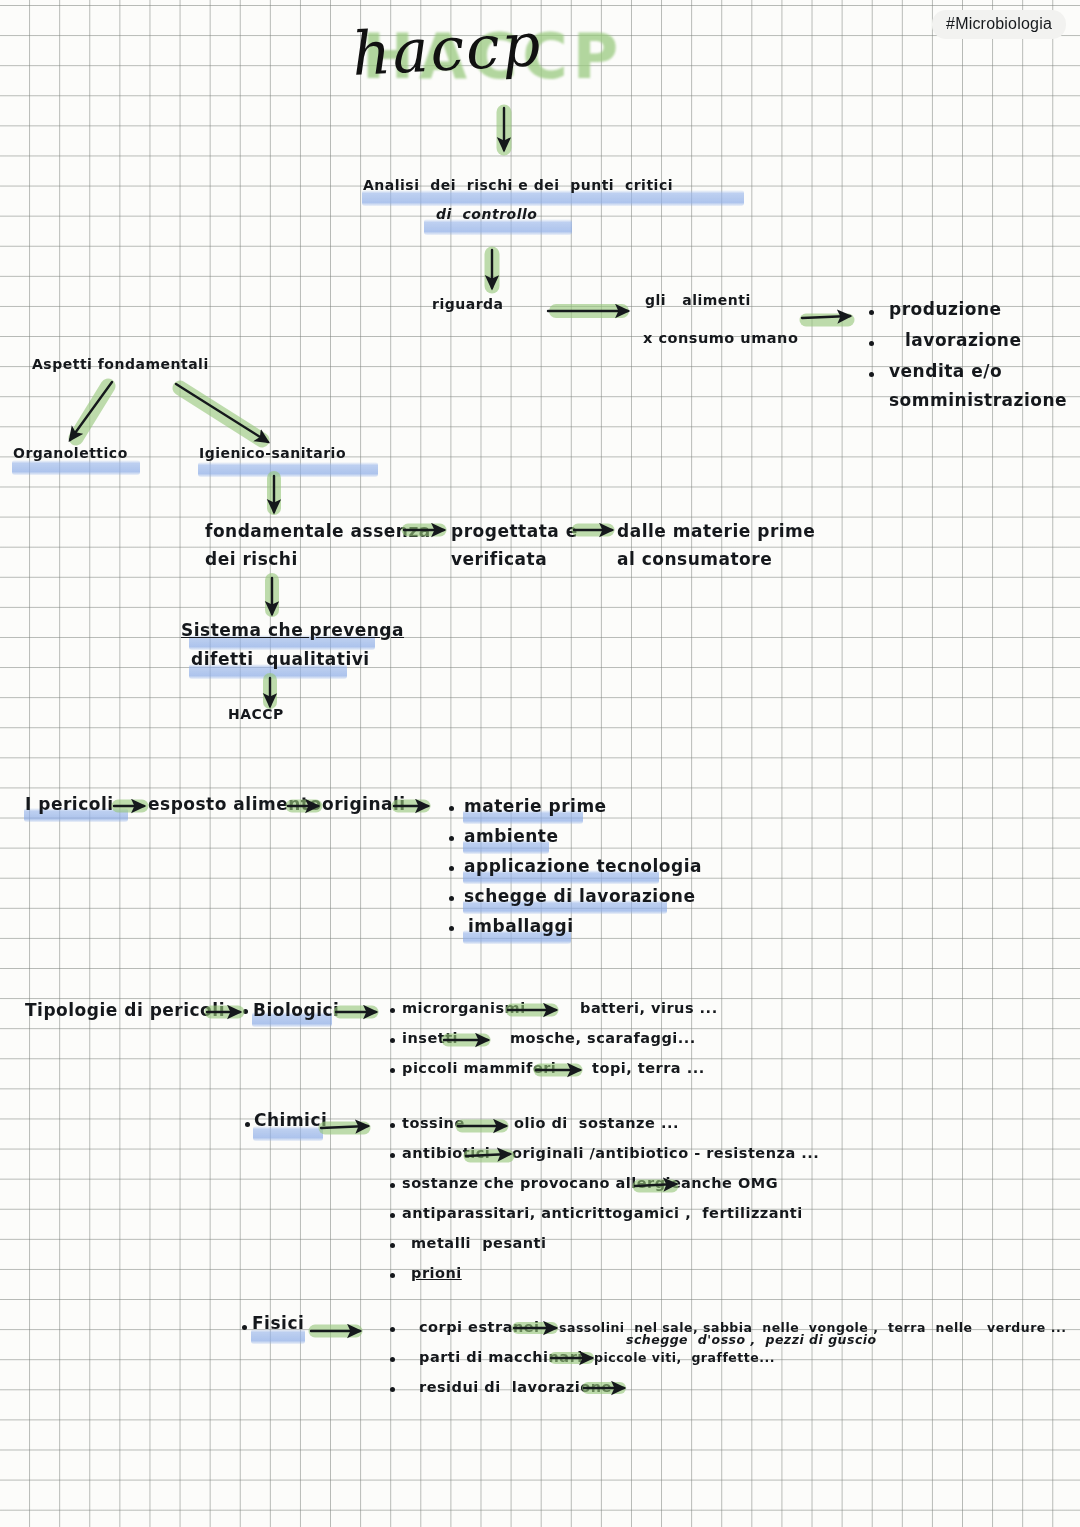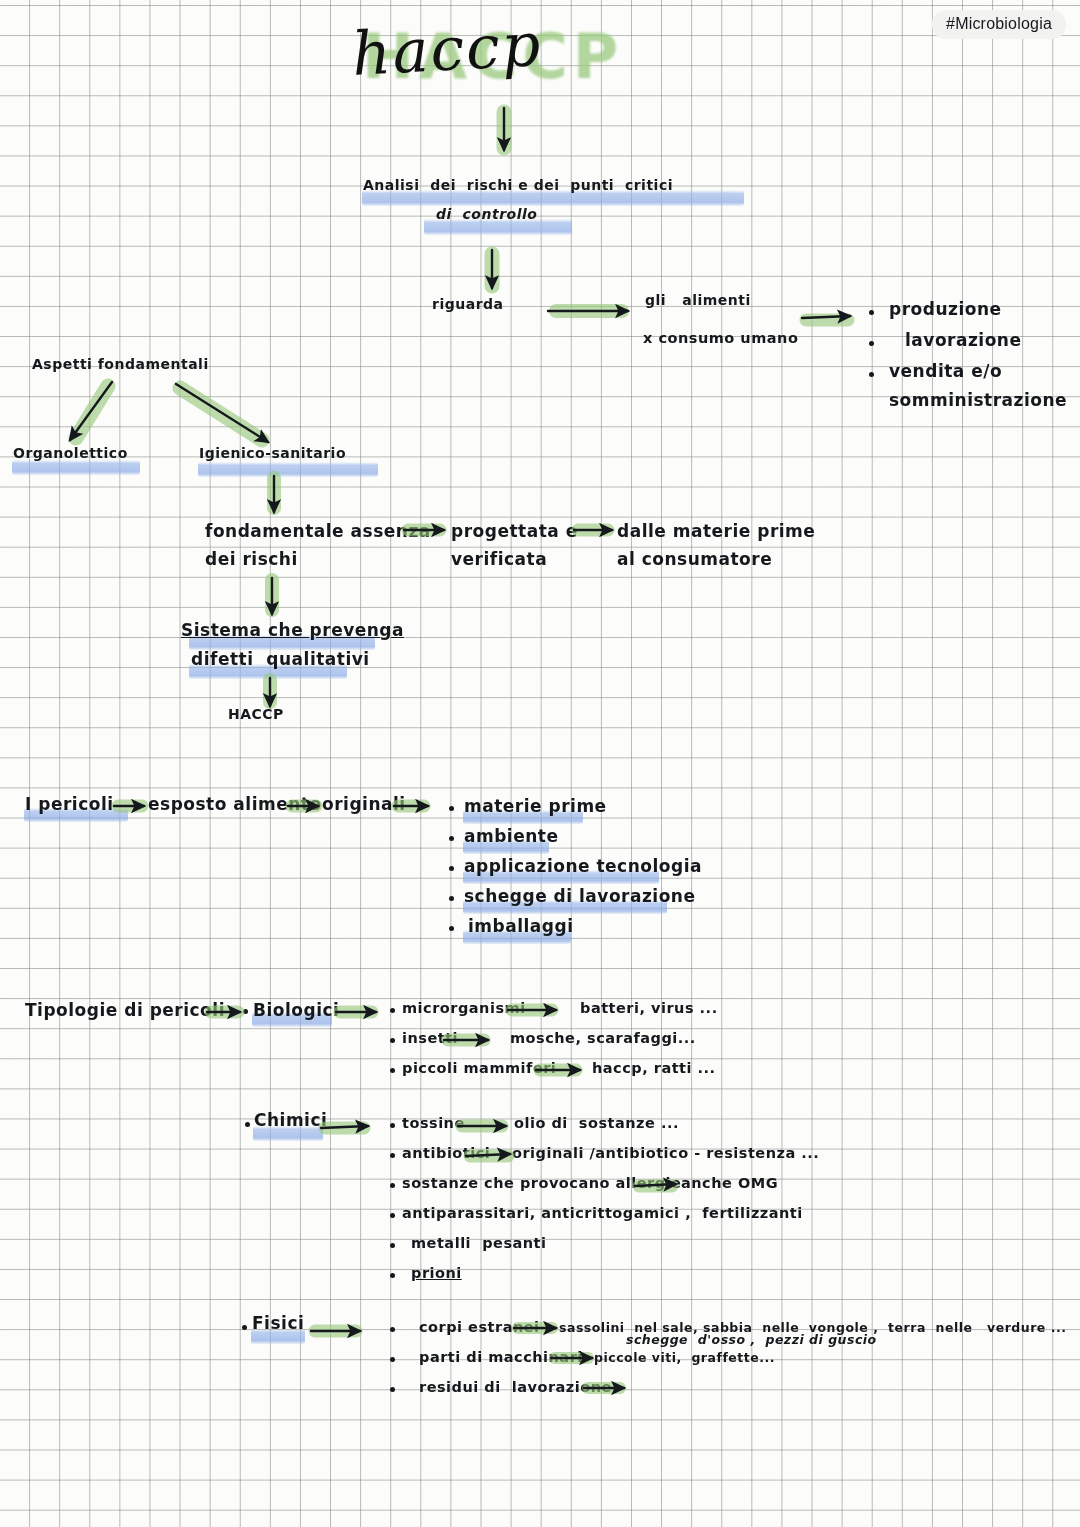--- a/index.html
+++ b/index.html
@@ -177,21 +177,21 @@
   <div class="hw md" style="left:253px; top:976px;margin-top:24px;">Biologici</div>
 
   <div class="bullet greenring" style="left:390px; top:1008px;"></div>
   <div class="bullet greenring" style="left:390px; top:1038px;"></div>
   <div class="bullet greenring" style="left:390px; top:1068px;"></div>
   <div class="hw sm" style="left:402px; top:999px;">microrganismi</div>
   <div class="hw sm" style="left:580px; top:999px;">batteri, virus ...</div>
   <div class="hw sm" style="left:402px; top:1029px;">insetti</div>
   <div class="hw sm" style="left:510px; top:1029px;">mosche, scarafaggi...</div>
   <div class="hw sm" style="left:402px; top:1059px;">piccoli mammiferi</div>
-  <div class="hw sm" style="left:592px; top:1059px;">haccp, ratti ...</div>
+  <div class="hw sm" style="left:592px; top:1059px;">topi, terra ...</div>
 
   <div class="bullet" style="left:245px; top:1122px;"></div>
   <div class="hl-blue" style="left:253px; top:1126px; width:70px; height:15px;"></div>
   <div class="hw md" style="left:254px; top:1110px;">Chimici</div>
 
   <div class="bullet greenring" style="left:390px; top:1123px;"></div>
   <div class="bullet greenring" style="left:390px; top:1153px;"></div>
   <div class="bullet greenring" style="left:390px; top:1183px;"></div>
   <div class="bullet greenring" style="left:390px; top:1213px;"></div>
   <div class="bullet greenring" style="left:390px; top:1243px;"></div>

